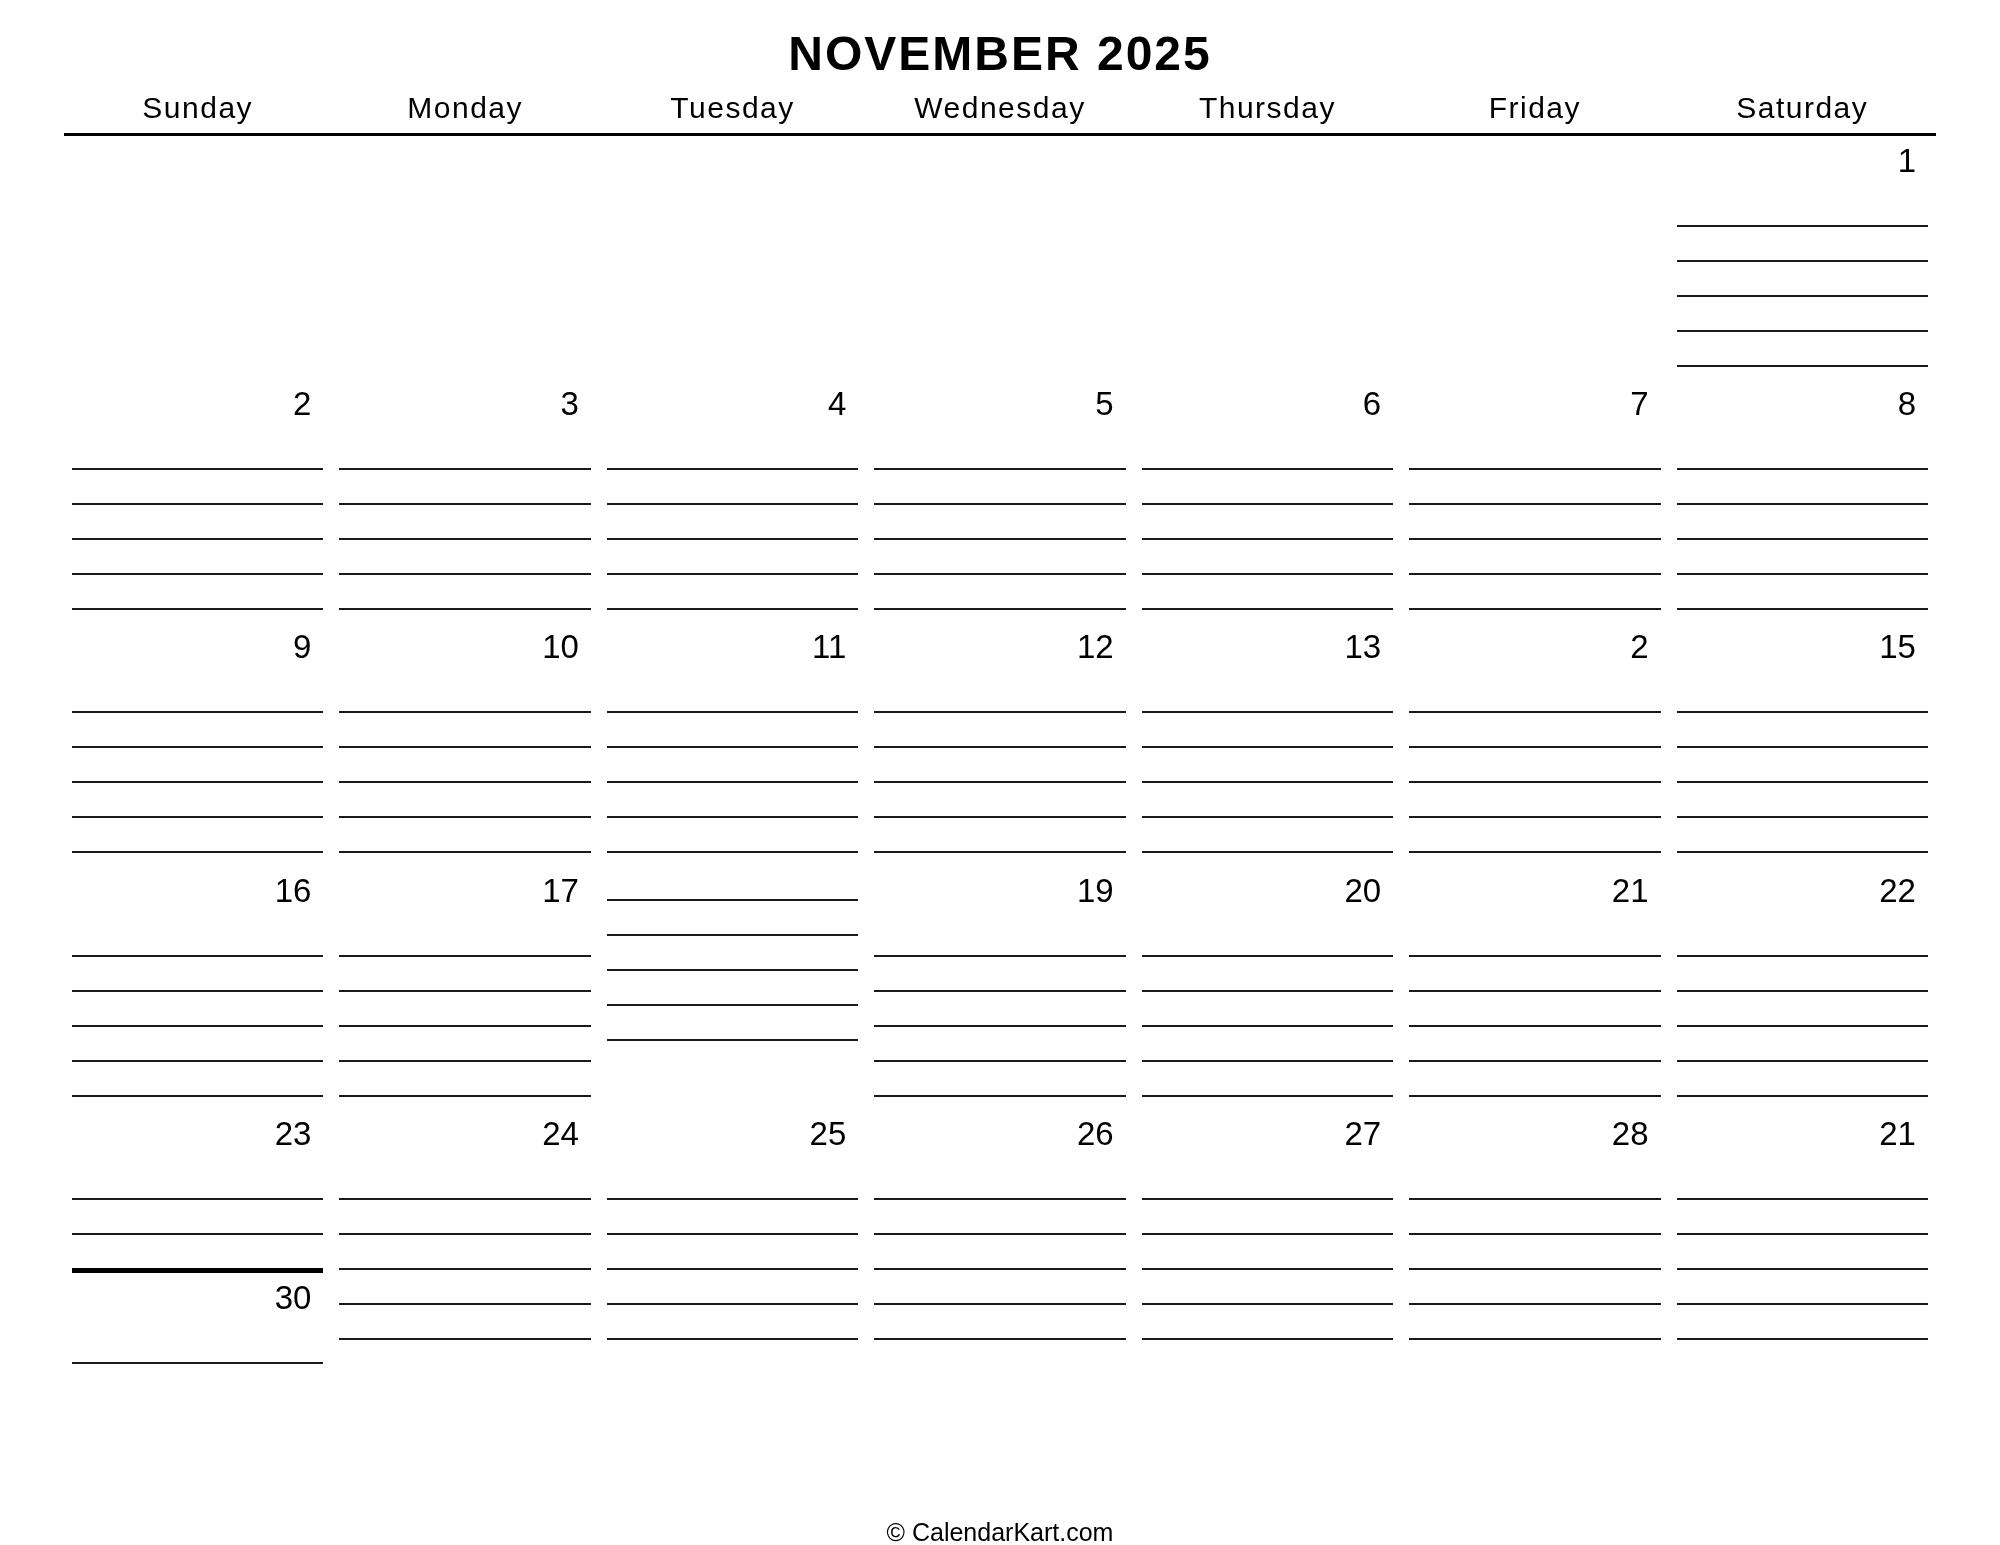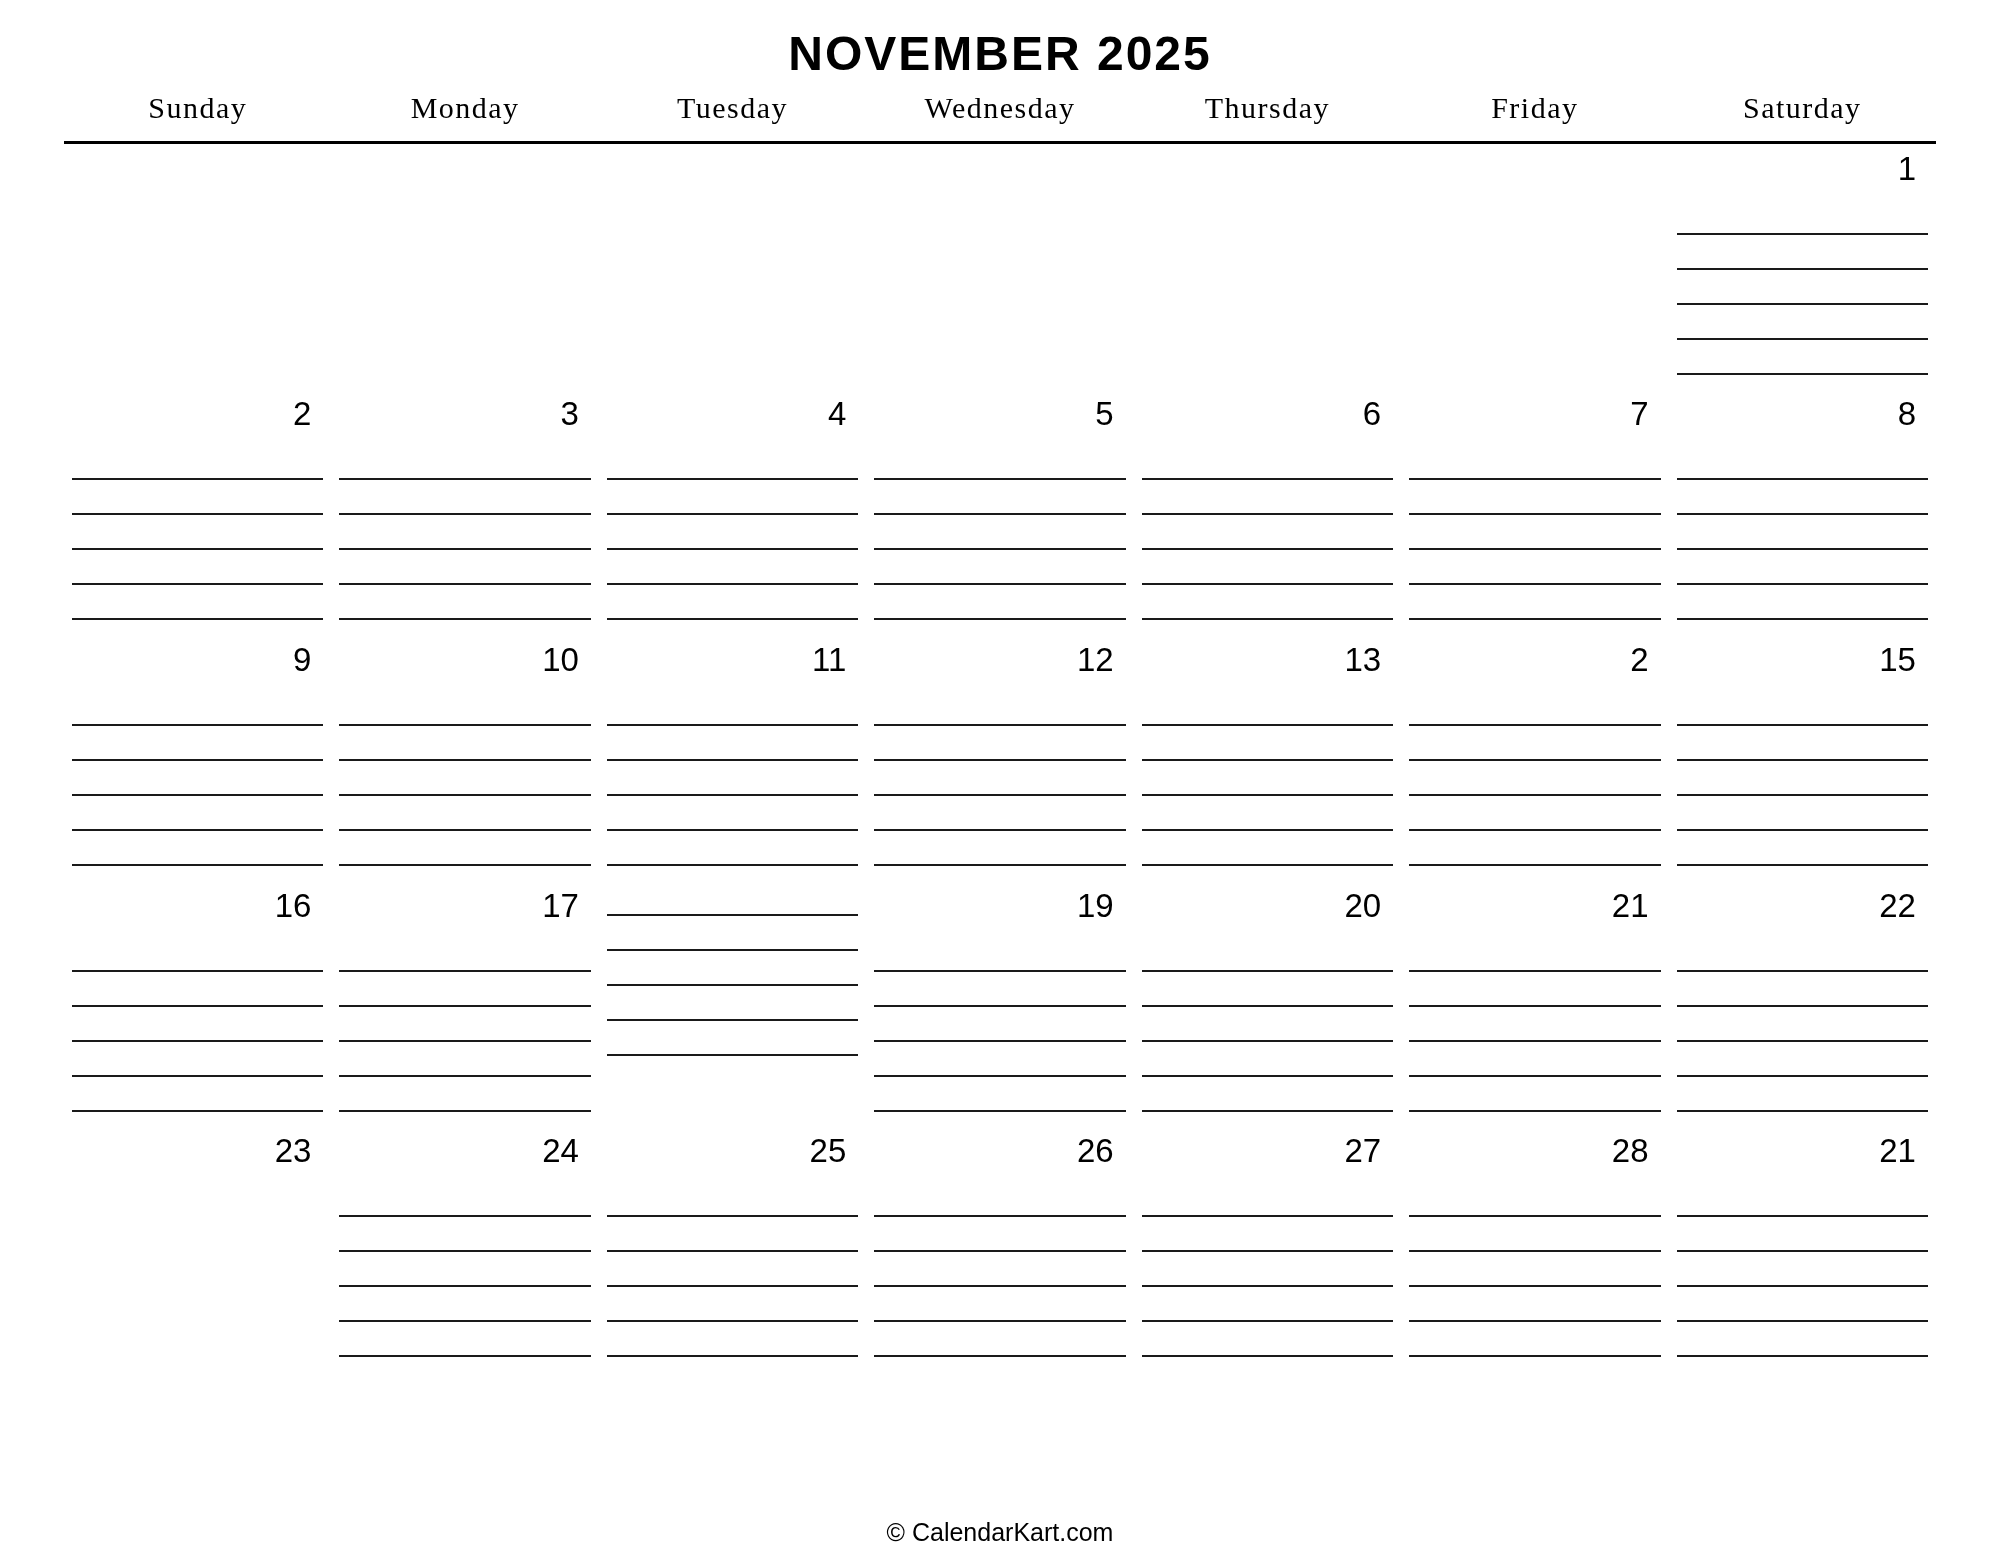--- a/index.html
+++ b/index.html
@@ -36,22 +36,22 @@
   .weekday-row {
     display: grid;
     grid-template-columns: repeat(7, 1fr);
     border-bottom: 3px solid #000000;
     margin-top: 10px;
   }
   .weekday {
     text-align: center;
     font-size: 30px;
     letter-spacing: 1.5px;
-    padding-bottom: 16px;
-    font-family: Liberation Serif, serif;
+    padding-bottom: 8px;
+    font-family: Liberation Sans, sans-serif;
   }
 
   .grid {
     display: grid;
     grid-template-columns: repeat(7, 1fr);
     grid-template-rows: repeat(5, 1fr);
     height: 1228px;
   }
 
   .cell {
@@ -396,20 +396,27 @@
         <div class="rule"></div>
         <div class="rule"></div>
         <div class="rule"></div>
         <div class="rule"></div>
         <div class="rule"></div>
       </div>
     </div>
 
     <div class="cell">
       <div class="daynum">23</div>
+      <div class="lines">
+        <div class="rule"></div>
+        <div class="rule"></div>
+        <div class="rule thick"></div>
+        <div class="daynum">30</div>
+        <div class="rule"></div>
+      </div>
     </div>
     <div class="cell">
       <div class="daynum">24</div>
       <div class="lines">
         <div class="rule"></div>
         <div class="rule"></div>
         <div class="rule"></div>
         <div class="rule"></div>
         <div class="rule"></div>
       </div>

